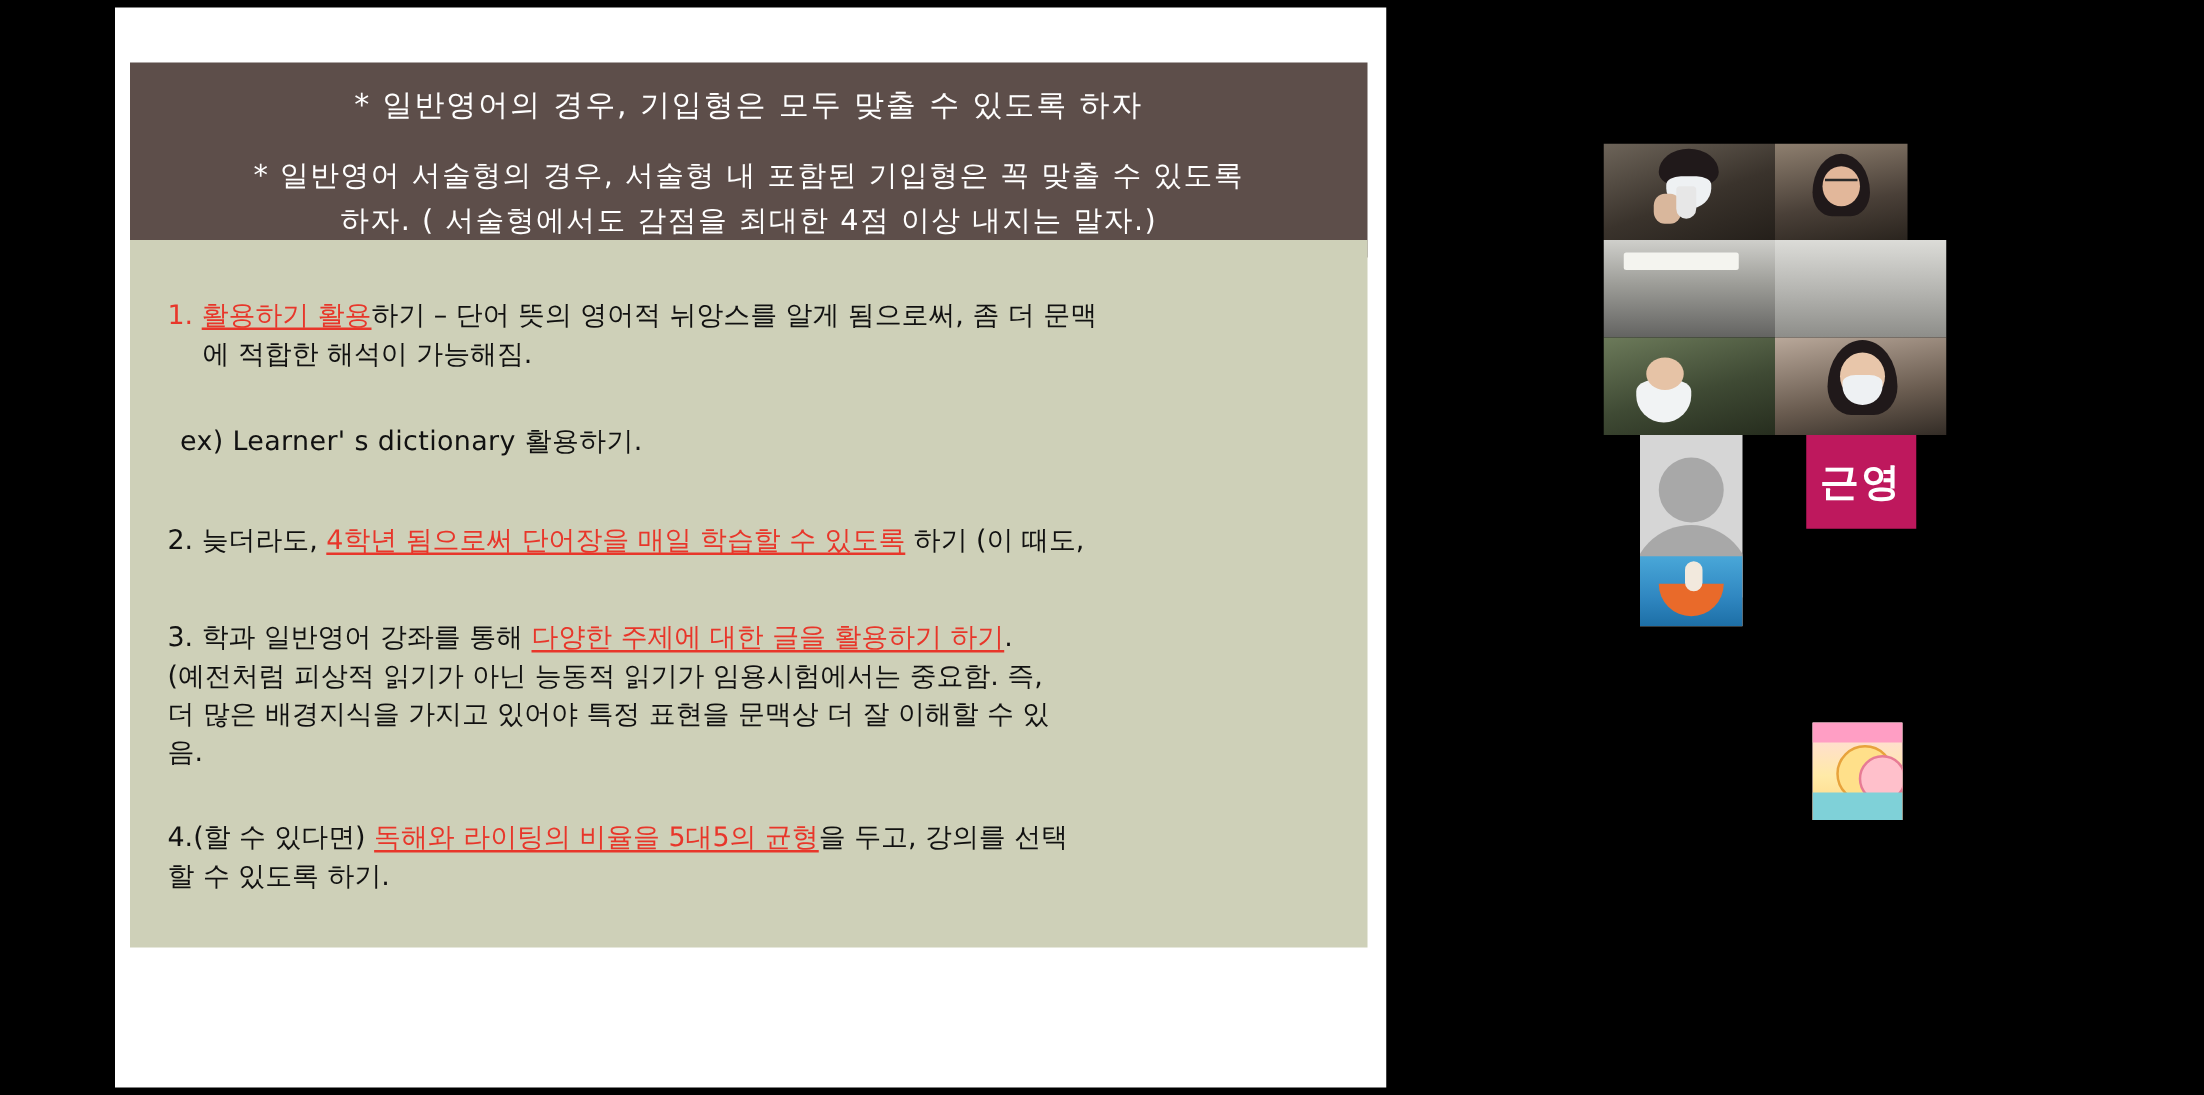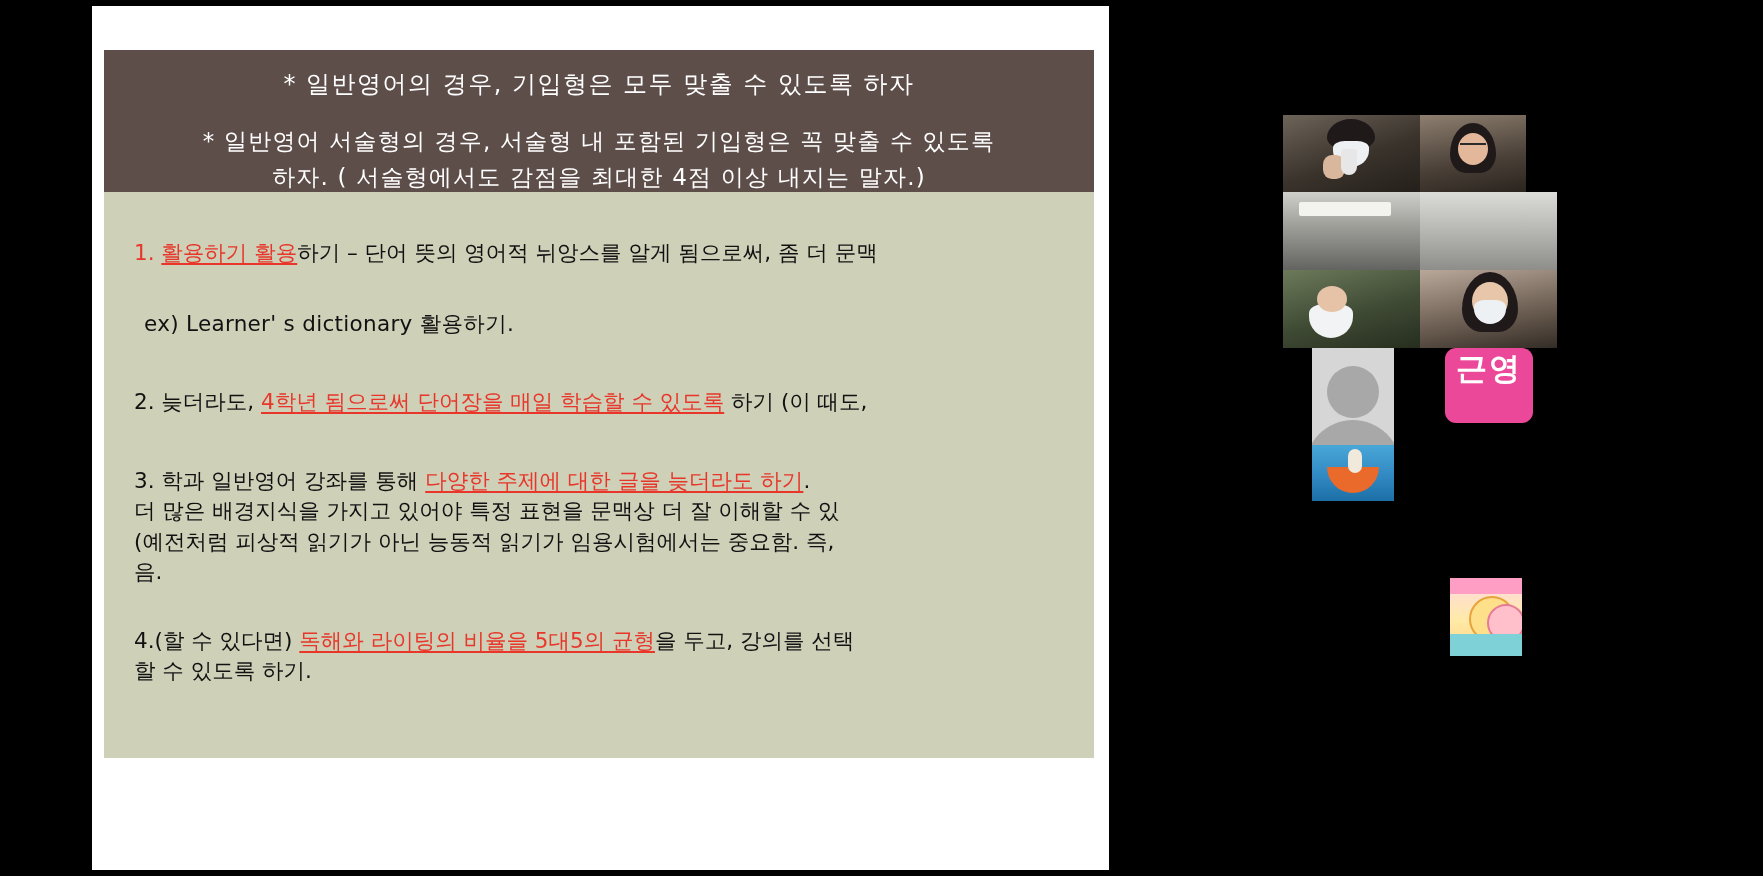--- a/index.html
+++ b/index.html
@@ -92,21 +92,21 @@
 
   
   #avatar-tile { background:#d6d6d6; }
   .av-head { position:absolute; left:50%; transform:translateX(-50%); top:18px; width:52px; height:52px; border-radius:50%; background:#a8a8a8; }
   .av-body { position:absolute; left:50%; transform:translateX(-50%); top:72px; width:96px; height:58px; border-radius:48px 48px 0 0; background:#a8a8a8; }
   .av-photo { position:absolute; left:0; bottom:0; width:100%; height:56px; background:linear-gradient(180deg,#49a7d8 0%,#2f86c0 60%,#1d6fa6 100%); }
   .av-boat { position:absolute; left:18%; bottom:8px; width:64%; height:26px; border-radius:0 0 30px 30px; background:#e96a2a; }
   .av-fig  { position:absolute; left:44%; bottom:28px; width:14px; height:24px; border-radius:7px; background:#f2e9dd; }
 
   
-  #name-tile { background:#ec4899; display:flex; align-items:flex-start; justify-content:center;border-radius:11px; }
+  #name-tile { background:#be185d; display:flex; align-items:center; justify-content:center; }
   #name-tile span {
     color:#fff; font-size:31px; font-family:"DejaVu Sans", sans-serif;
     letter-spacing:2px; font-weight:700;
   }
 
   
   #illus-tile { background:#f7d4d8; }
   .ill-sky { position:absolute; inset:0; background:linear-gradient(180deg,#ffd9e2 0%,#ffeaa7 55%,#ffd27f 100%); }
   .ill-band { position:absolute; left:0; top:0; width:100%; height:16px; background:#ff9ec4; }
   .ill-char { position:absolute; left:26%; top:18px; width:46px; height:46px; border-radius:50%; background:#ffe08a; border:2px solid #e8a33c;}
@@ -125,35 +125,36 @@
         <div class="hdr-line-1">* 일반영어의 경우, 기입형은 모두 맞출 수 있도록 하자</div>
         <div class="hdr-gap"></div>
         <div class="hdr-line-2">* 일반영어 서술형의 경우, 서술형 내 포함된 기입형은 꼭 맞출 수 있도록</div>
         <div class="hdr-line-3">하자. ( 서술형에서도 감점을 최대한 4점 이상 내지는 말자.)</div>
       </div>
 
       <div id="slide-body">
 
         <div class="blk">
           <div class="l"><span class="red">1.</span> <span class="red-u">활용하기 활용</span><span>하기 – 단어 뜻의 영어적 뉘앙스를 알게 됨으로써, 좀 더 문맥</span></div>
+          <div class="l indent1">에 적합한 해석이 가능해짐.</div>
           <div class="l indent2 eng">ex) Learner' s dictionary 활용하기.</div>
         </div>
 
         <div class="spacer-lg"></div>
 
         <div class="blk">
           <div class="l"><span>2.</span> <span>늦더라도, </span><span class="red-u">4학년 됨으로써 단어장을 매일 학습할 수 있도록</span><span> 하기 (이 때도,</span></div>
         </div>
 
         <div class="spacer-lg"></div>
 
         <div class="blk">
-          <div class="l"><span>3.</span> <span>학과 일반영어 강좌를 통해 </span><span class="red-u">다양한 주제에 대한 글을 늦더라도 하기</span><span>.</span></div>
+          <div class="l"><span>3.</span> <span>학과 일반영어 강좌를 통해 </span><span class="red-u">다양한 주제에 대한 글을 활용하기 하기</span><span>.</span></div>
+          <div class="l">(예전처럼 피상적 읽기가 아닌 능동적 읽기가 임용시험에서는 중요함. 즉,</div>
           <div class="l">더 많은 배경지식을 가지고 있어야 특정 표현을 문맥상 더 잘 이해할 수 있</div>
-          <div class="l">(예전처럼 피상적 읽기가 아닌 능동적 읽기가 임용시험에서는 중요함. 즉,</div>
           <div class="l">음.</div>
         </div>
 
         <div class="spacer-md"></div>
 
         <div class="blk">
           <div class="l"><span>4.</span><span>(할 수 있다면) </span><span class="red-u">독해와 라이팅의 비율을 5대5의 균형</span><span>을 두고, 강의를 선택</span></div>
           <div class="l">할 수 있도록 하기.</div>
         </div>
 

